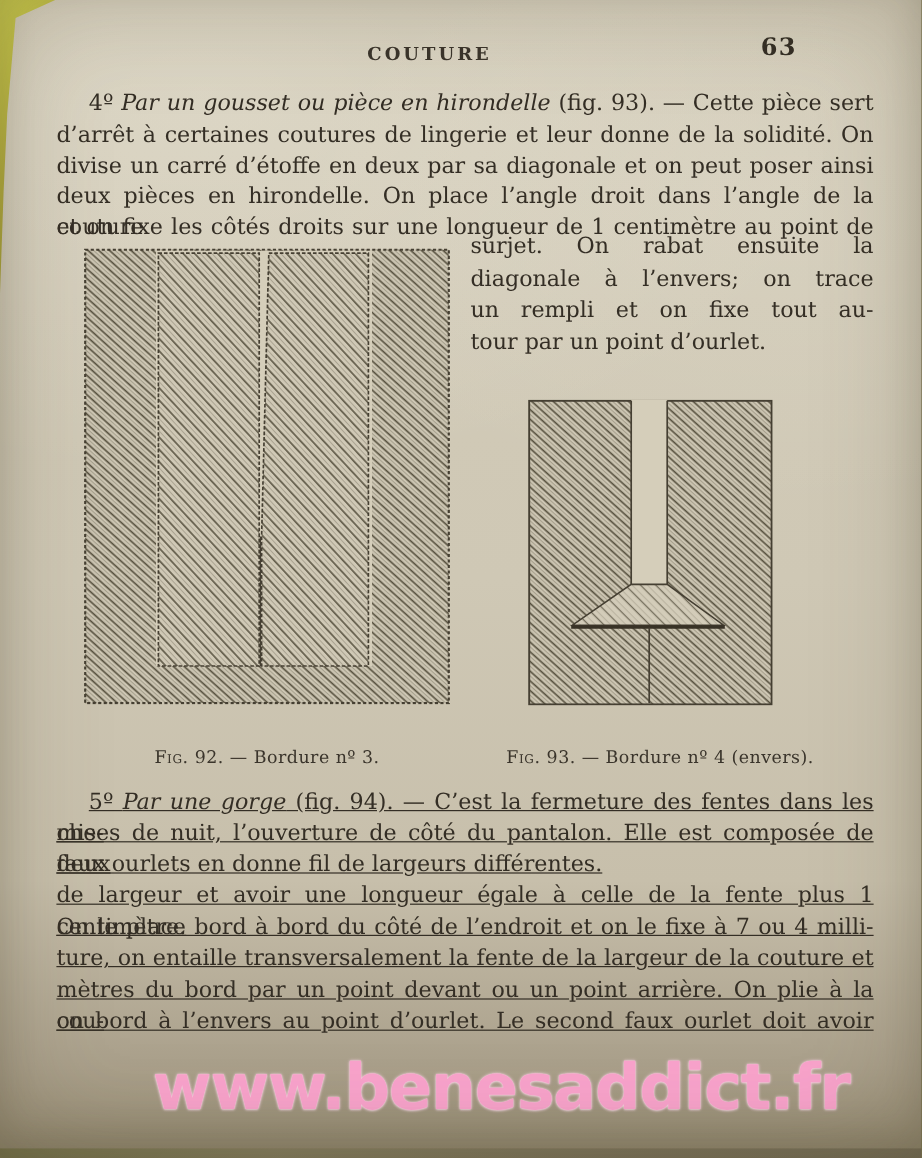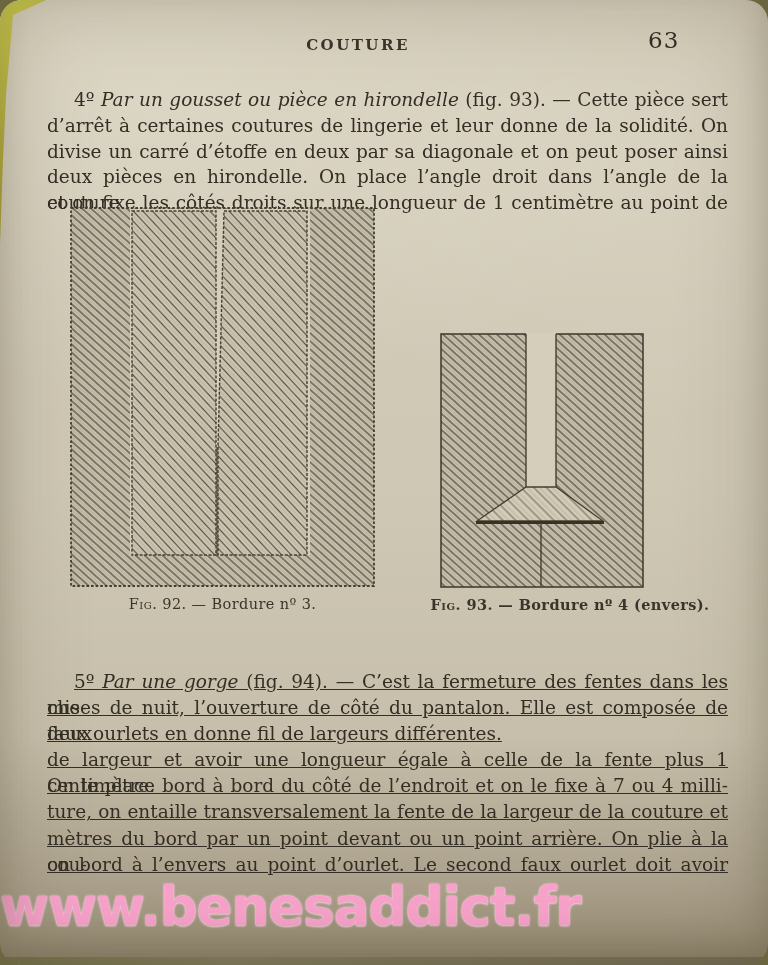--- a/index.html
+++ b/index.html
@@ -12,71 +12,70 @@
     font-family: "DejaVu Serif", "Liberation Serif", serif;
     color: #332d24;
     background:
       radial-gradient(900px 520px at 22% 8%, rgba(255,253,242,.22), transparent 62%),
       radial-gradient(700px 420px at 85% 18%, rgba(255,253,242,.12), transparent 60%),
       linear-gradient(to bottom, #d3ccb9 0%, #cfc8b5 50%, #c7bfab 76%, #ab required 90%, #93896f 100%);
     background:
       radial-gradient(900px 520px at 22% 8%, rgba(255,253,242,.22), transparent 62%),
       radial-gradient(700px 420px at 85% 18%, rgba(255,253,242,.12), transparent 60%),
       linear-gradient(to bottom, #d3ccb9 0%, #cfc8b5 50%, #c7bfab 76%, #aaa08b 92%, #958b72 100%);
-    border-radius: 22px;
   }
   .page::after { 
     content: ""; position: absolute; inset: 0; pointer-events: none;
     box-shadow: inset 0 0 90px rgba(85,75,50,.28), inset 0 -18px 30px rgba(60,55,35,.18);
   }
   .edge-yellow {
     position: absolute; left: 0; top: 0; width: 60px; height: 250px;
     background: linear-gradient(125deg, #d2d44e 0%, #b6b03e 45%, #9d9734 100%);
     clip-path: polygon(0 0, 46px 0, 13px 15px, 6px 95px, 3px 160px, 0 245px);
   }
   .bottom-sliver {
     position: absolute; left: 0; bottom: 0; width: 768px; height: 8px;
     background: linear-gradient(to right, rgba(101,105,49,.55), rgba(101,105,49,.22) 30%, rgba(70,66,40,.25) 65%, rgba(60,55,35,.3) 100%);
   }
   .header-title {
     position: absolute; left: 0; top: 36px; width: 716px; text-align: center;
     font-size: 15px; font-weight: bold; letter-spacing: 2.5px; color: #39332a;
   }
   .page-number {
     position: absolute; left: 634px; top: 27px;
-    font-size: 23px; font-weight: 400; color: #332d24; letter-spacing: 1px; margin-left: 14px;
+    font-size: 20px; font-weight: 700; color: #332d24; letter-spacing: 1px;
   }
   .textblock { position: absolute; font-size: 18.5px; color: #342e25; }
   .tline {
     text-align: justify; text-align-last: justify;
     white-space: nowrap; overflow: visible;
   }
   .tline span { white-space: normal; }
   .tline { white-space: normal; }
   .p4-full  { left: 47px;  top: 74px;  width: 681px; }
   .p4-full .tline  { line-height: 25.8px; height: 25.8px; }
   .p4-narrow { left: 392px; top: 193px; width: 336px; }
   .p4-narrow .tline { line-height: 26.6px; height: 26.6px; }
   .p5 { left: 47px; top: 656px; width: 681px; }
   .p5 .tline { line-height: 26.1px; height: 26.1px; text-decoration: underline; }
-  .indent { text-indent: 27px; margin-top: 13px; }
+  .indent { text-indent: 27px; }
   .last { text-align-last: left; }
   .it { font-style: italic; }
   .sc { font-variant: small-caps; letter-spacing: .5px; }
   .figure { position: absolute; }
   .fig92 { left: 70px;  top: 207px; }
   .fig93 { left: 440px; top: 333px; }
   .caption {
     position: absolute; font-size: 14.5px; color: #3a342b; letter-spacing: .4px;
   }
-  .caption .tline { text-align: center; text-align-last: center; }
+  .caption .tline { text-align: center; text-align-last: center; margin-top: 28px; }
   .cap92 { left: 70px;  top: 596px; width: 305px; }
-  .cap93 { left: 412px; top: 596px; width: 316px; font-weight: bold; }
+  .cap93 { left: 392px; top: 596px; width: 316px; }
   .watermark {
-    position: absolute; left: 0; top: 876px; width: 708px; text-align: left;
+    position: absolute; left: 0; top: 876px; width: 708px; text-align: right;
     font-family: "DejaVu Sans", "Liberation Sans", sans-serif;
     font-weight: bold; font-size: 53px; letter-spacing: -1px;
     color: #f9a3cc;
     text-shadow: 0 0 1px #fccde2, 0 0 3px rgba(253,211,230,.9), 0 1px 2px rgba(255,230,242,.6);
   }
 </style>
 </head>
 <body>
 
 <div class="page">
@@ -109,20 +108,26 @@
         </pattern>
       </defs>
       <rect x="1" y="1" width="303" height="378" fill="url(#hA)" stroke="#453f32" stroke-width="1.8" stroke-dasharray="2.6 2"></rect>
       <rect x="60" y="2" width="180" height="346" fill="#d5ceba"></rect>
       <rect x="62" y="4" width="84" height="344" fill="url(#hB)" stroke="#453f32" stroke-width="1.4" stroke-dasharray="3 1.6"></rect>
       <polygon points="154,4 237,4 237,348 148,348 148,240" fill="url(#hB)" stroke="#453f32" stroke-width="1.4" stroke-dasharray="3 1.6"></polygon>
       <line x1="147" y1="240" x2="147" y2="348" stroke="#453f32" stroke-width="1.2"></line>
     </svg>
   </div>
 
+  <div class="textblock p4-narrow">
+      <div class="tline"><span>surjet. On rabat ensuite la</span></div>
+      <div class="tline"><span>diagonale à l’envers; on trace</span></div>
+      <div class="tline"><span>un rempli et on fixe tout au-</span></div>
+      <div class="tline last"><span>tour par un point d’ourlet.</span></div>
+    </div>
 
   <div class="figure fig93">
     <svg width="204" height="255" viewBox="0 0 204 255">
       <defs>
         <pattern id="hC" patternUnits="userSpaceOnUse" width="6" height="6" patternTransform="rotate(-48)">
           <rect width="6" height="6" fill="#cdc6b3"></rect>
           <line x1="1" y1="0" x2="1" y2="6" stroke="#57513f" stroke-width="1.4"></line>
           <line x1="4" y1="0" x2="4" y2="6" stroke="#57513f" stroke-width="0.6" opacity="0.5"></line>
         </pattern>
         <pattern id="hD" patternUnits="userSpaceOnUse" width="9" height="9" patternTransform="rotate(-45)">

